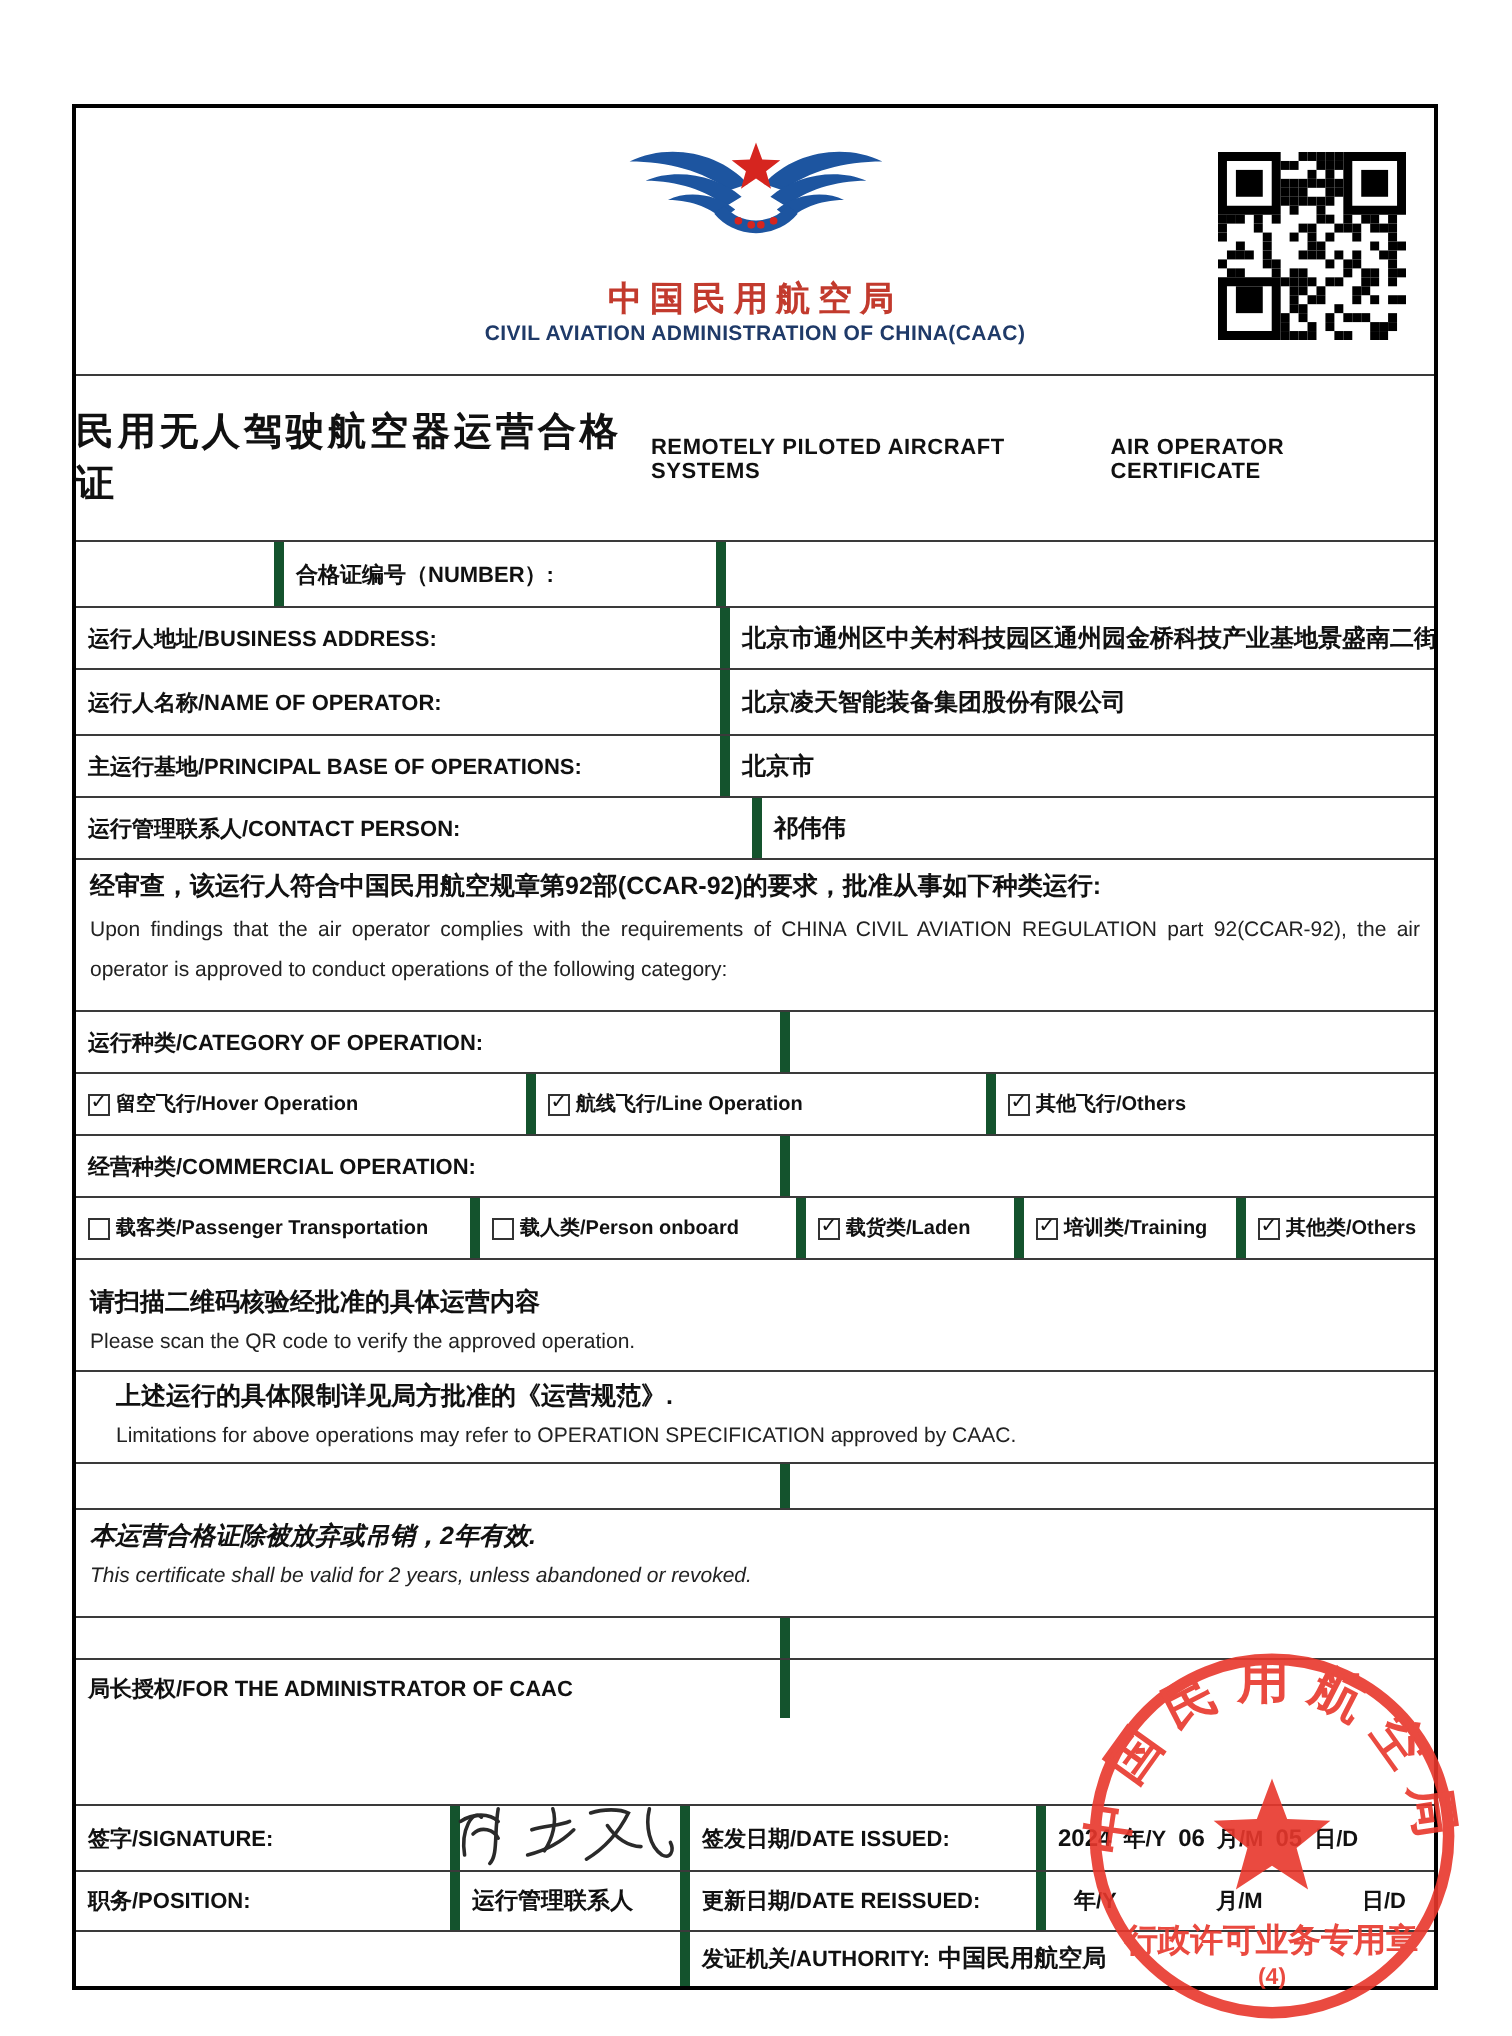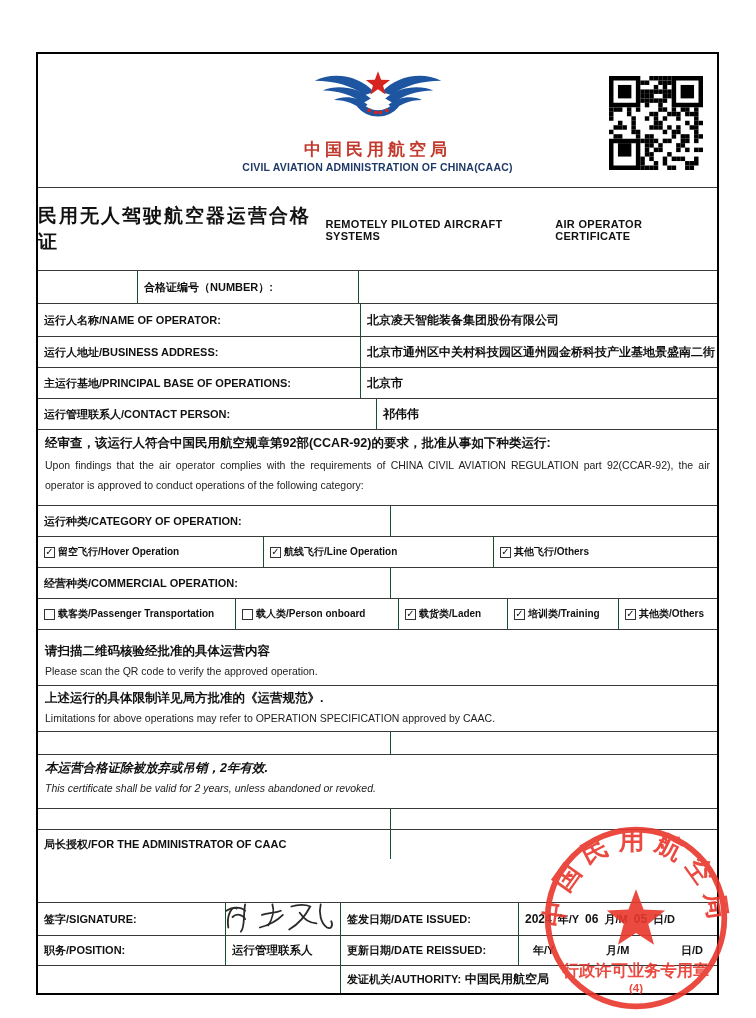--- a/index.html
+++ b/index.html
@@ -4,21 +4,21 @@
 <style>
   * { margin:0; padding:0; box-sizing:border-box; }
   html,body { background:#ffffff; }
   body { font-family:"Liberation Sans","DejaVu Sans",sans-serif; color:#111; }
   .page { position:relative; width:756px; height:1018px; background:#fff; overflow:hidden; }
   .cert { position:absolute; left:36px; top:52px; width:683px; border:2px solid #000; background:#fff; }
 
   .row { display:flex; align-items:center; border-top:1px solid #3a3a3a; min-height:20px; }
   .row:first-child { border-top:none; }
   .cell { height:100%; display:flex; align-items:center; padding:2px 6px; overflow:hidden; }
-  .cell + .cell { border-left:1px solid #14532d; }
+  .cell + .cell { border-left:5px solid #14532d; }
   .grow { flex:1 1 auto; }
 
   .lab { font-weight:bold; font-size:11px; letter-spacing:0; white-space:nowrap; }
   .val { font-weight:bold; font-size:12px; white-space:nowrap; }
   .cn-note { font-weight:bold; font-size:12.5px; }
   .en-note { font-size:10.5px; color:#222; }
 
   
   .r-header { height:133px; position:relative; flex-direction:column; justify-content:flex-start; padding-top:14px; border-top:none; }
   .agency-cn { font-size:17px; font-weight:bold; color:#c23a2d; letter-spacing:4px; margin-top:2px; }
@@ -45,21 +45,21 @@
   .r-approval .enline { font-size:10.5px; text-align:justify; line-height:1.9; color:#222; }
 
   .r-catlabel, .r-commlabel { height:31px; }
   .r-catchecks { height:31px; } .r-commchecks { height:31px; }
   .opt { display:flex; align-items:center; gap:3px; white-space:nowrap; }
   .opt .olabel { font-weight:bold; font-size:10px; }
   .checkbox { width:11px; height:11px; border:1.5px solid #333; flex:none; display:flex; align-items:center; justify-content:center; font-size:10px; font-weight:bold; color:#111; background:#fff; }
   .checkbox.checked::after { content:"✓"; line-height:1; }
 
   .r-note2 { height:56px; display:block; padding:13px 7px; }
-  .r-note3 { height:46px; display:block; padding:4px 7px; }
+  .r-note3 { height:46px; display:block; padding:4px 20px; }
   .r-valid { height:54px; display:block; padding:5px 7px;font-style:italic; }
   .r-note2 .cn-note, .r-note3 .cn-note, .r-valid .cn-note { margin-bottom:5px; }
 
   .r-empty1 { height:23px; } .r-empty2 { height:21px; }
   .r-admin { height:30px; }
   .r-sig { height:33px;margin-top:43px; } .r-pos { height:30px; } .r-auth { height:28px; }
 
   .sig-cell { position:relative; overflow:visible; }
   .sig-svg { position:absolute; left:-4px; top:-8px; }
 
@@ -261,35 +261,35 @@
     </div>
 
     <div class="row r-number">
       <div class="cell w-99"></div>
       <div class="cell w-221">
           <span class="lab">合格证编号（NUMBER）:</span>
         </div>
       <div class="cell grow"></div>
     </div>
 
+    <div class="row r-address">
+      <div class="cell w-322">
+          <span class="lab">运行人地址/BUSINESS ADDRESS:</span>
+        </div>
+      <div class="cell grow">
+          <span class="val">北京市通州区中关村科技园区通州园金桥科技产业基地景盛南二街</span>
+        </div>
+    </div>
+
     <div class="row r-name">
       <div class="cell w-322">
           <span class="lab">运行人名称/NAME OF OPERATOR:</span>
         </div>
       <div class="cell grow">
           <span class="val">北京凌天智能装备集团股份有限公司</span>
-        </div>
-    </div>
-
-    <div class="row r-address">
-      <div class="cell w-322">
-          <span class="lab">运行人地址/BUSINESS ADDRESS:</span>
-        </div>
-      <div class="cell grow">
-          <span class="val">北京市通州区中关村科技园区通州园金桥科技产业基地景盛南二街</span>
         </div>
     </div>
 
     <div class="row r-base">
       <div class="cell w-322">
           <span class="lab">主运行基地/PRINCIPAL BASE OF OPERATIONS:</span>
         </div>
       <div class="cell grow">
           <span class="val">北京市</span>
         </div>

